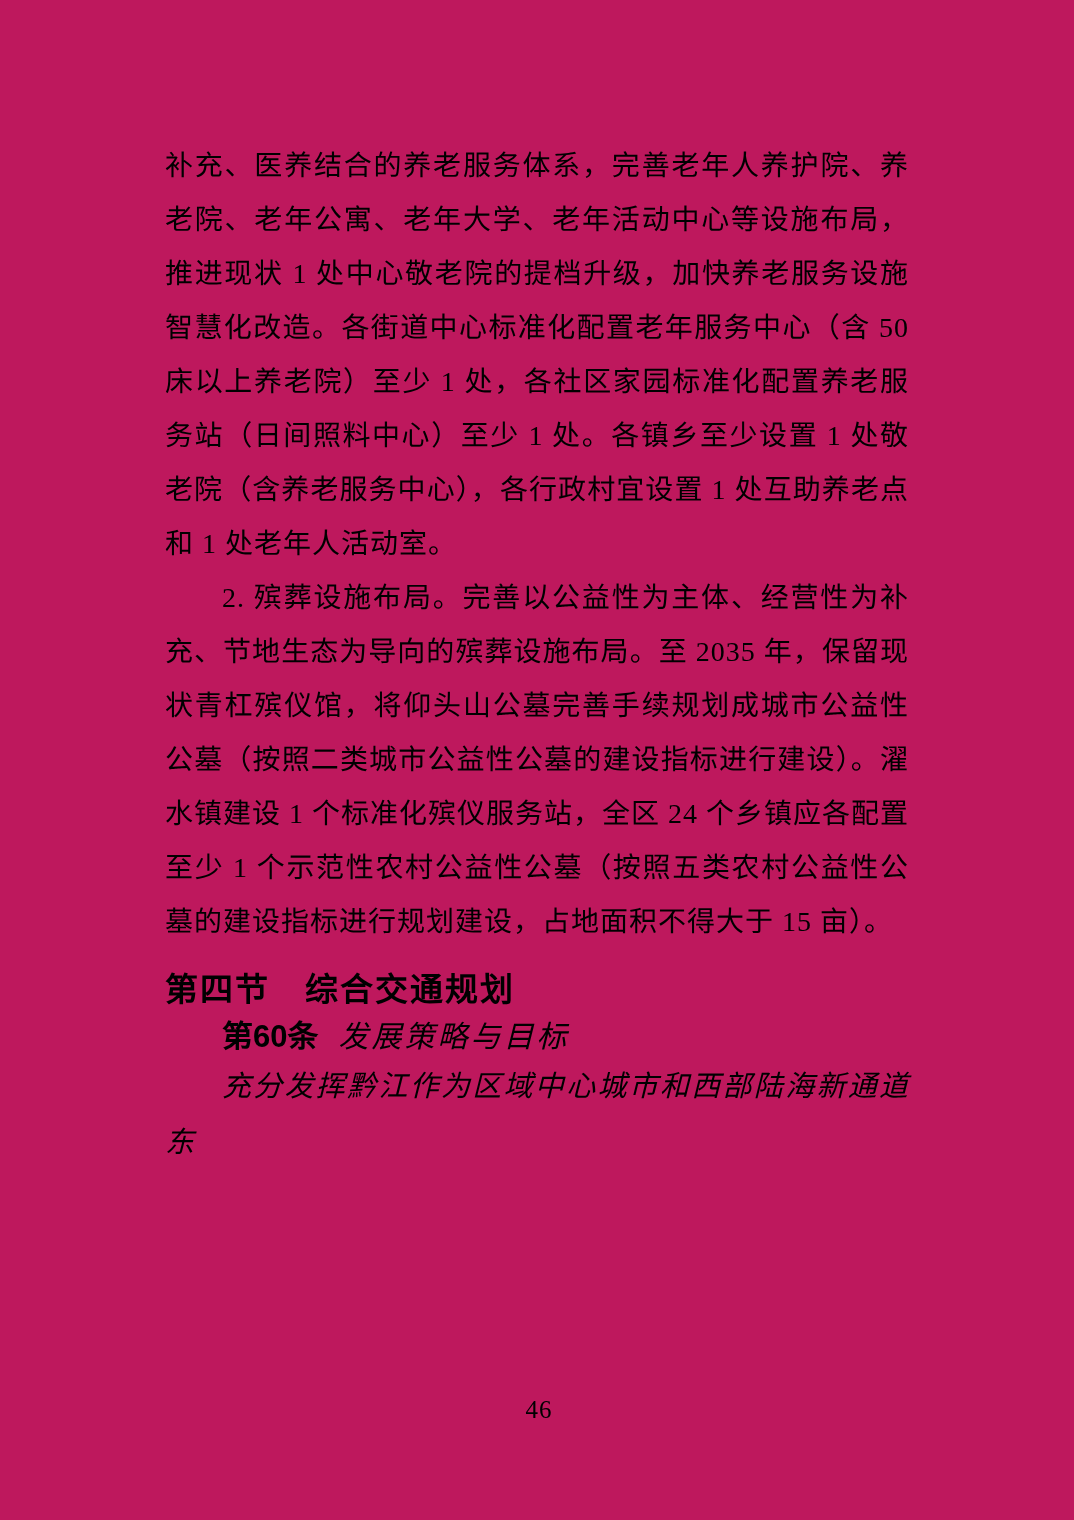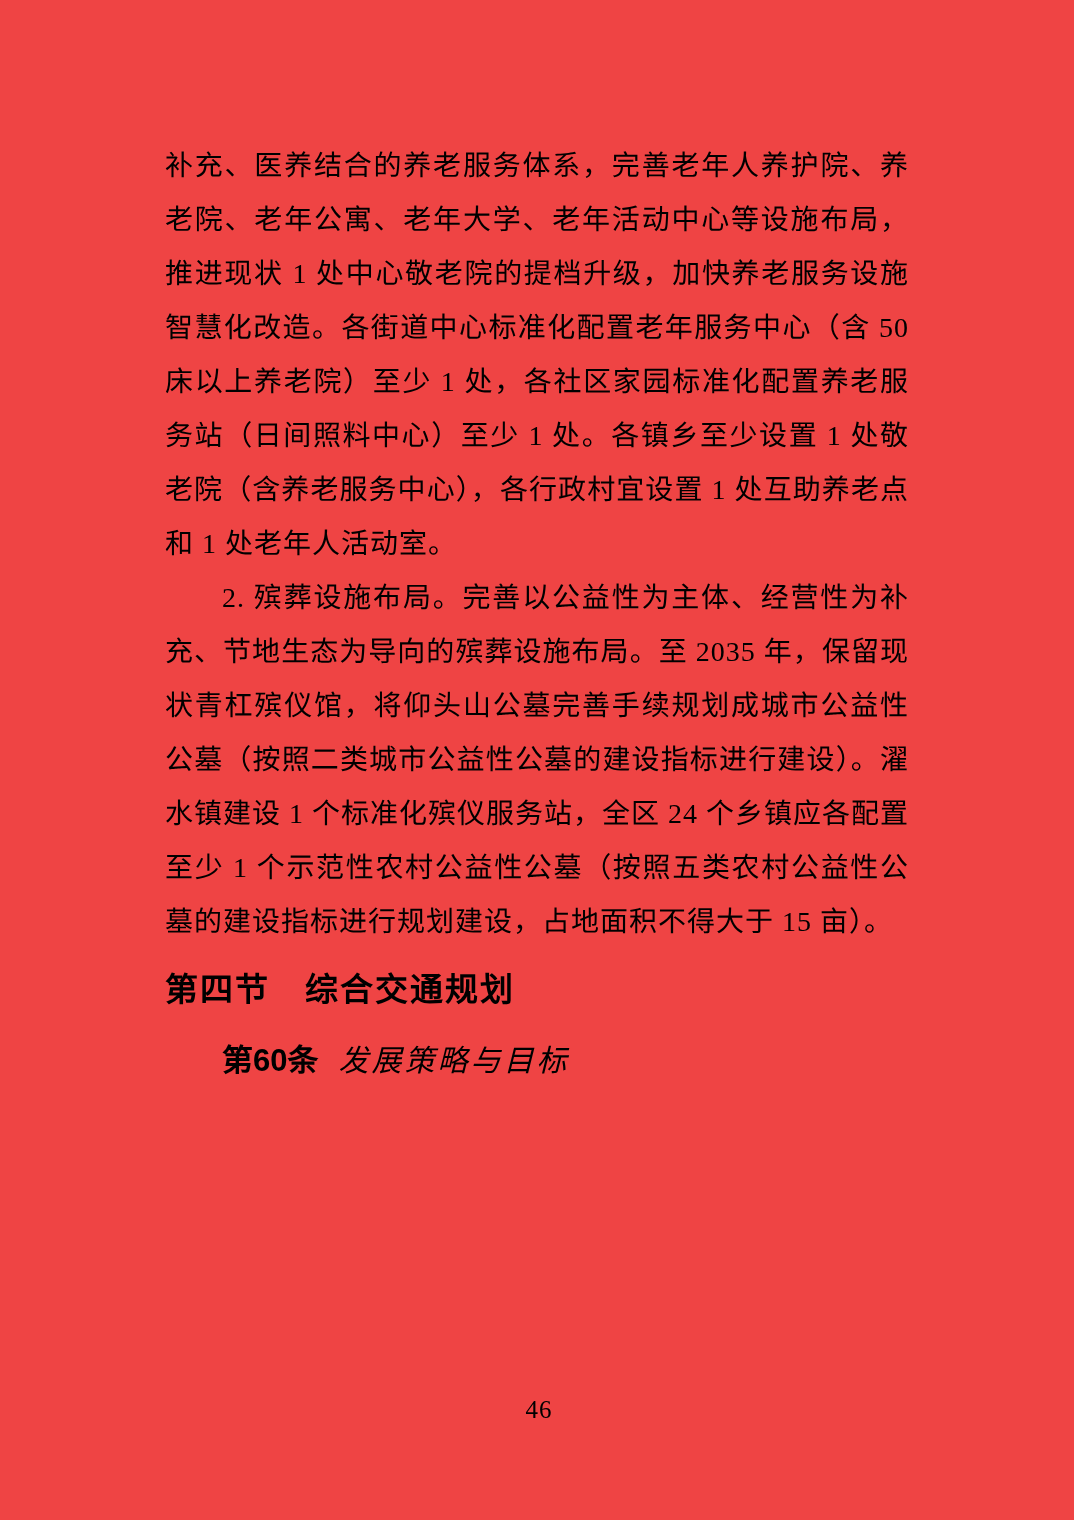--- a/index.html
+++ b/index.html
@@ -11,21 +11,21 @@
     height: 1520px;
     background: #ffffff;
     position: relative;
     overflow: hidden;
     font-family: "Liberation Serif", "DejaVu Serif", serif;
     color: #000000;
   }
   .page {
     position: absolute;
     inset: 0;
-    background: #ef4444;
+    background: #be185d;
     padding-left: 40px;
   }
   .content {
     position: absolute;
     left: 165px;
     top: 139px;
     width: 744px;
   }
   p.body-par {
     margin: 0;
@@ -44,23 +44,23 @@
   h2.section-heading {
     margin: 13px 0 0 0;
     font-family: "Liberation Sans", "DejaVu Sans", sans-serif;
     font-weight: bold;
     font-size: 33px;
     line-height: 56px;
     letter-spacing: 2px;
     text-align: left;
   }
   .article-line {
-    margin-top: 17px;
+    margin-top: 3px;
     padding-left: 57px;
-    line-height: 52px;
+    line-height: 32px;
     white-space: nowrap;
   }
   .article-number {
     font-family: "Liberation Sans", "DejaVu Sans", sans-serif;
     font-weight: bold;
     font-size: 31px;
     margin-right: 20px;
   }
   .article-title {
     font-size: 30px;
@@ -99,17 +99,18 @@
 
     <p class="body-par indent gap-sm">2. 殡葬设施布局。完善以公益性为主体、经营性为补充、节地生态为导向的殡葬设施布局。至 2035 年，保留现状青杠殡仪馆，将仰头山公墓完善手续规划成城市公益性公墓（按照二类城市公益性公墓的建设指标进行建设）。濯水镇建设 1 个标准化殡仪服务站，全区 24 个乡镇应各配置至少 1 个示范性农村公益性公墓（按照五类农村公益性公墓的建设指标进行规划建设，占地面积不得大于 15 亩）。</p>
 
 
     <h2 class="section-heading">第四节　综合交通规划</h2>
 
     <div class="article-line">
       <span class="article-number">第60条</span><span class="article-title">发展策略与目标</span>
     </div>
 
+    <p class="article-par">充分发挥黔江作为区域中心城市和西部陆海新通道东</p>
 
   </div>
 
   <div class="page-number">46</div>
 </div>
 
 </body></html>

